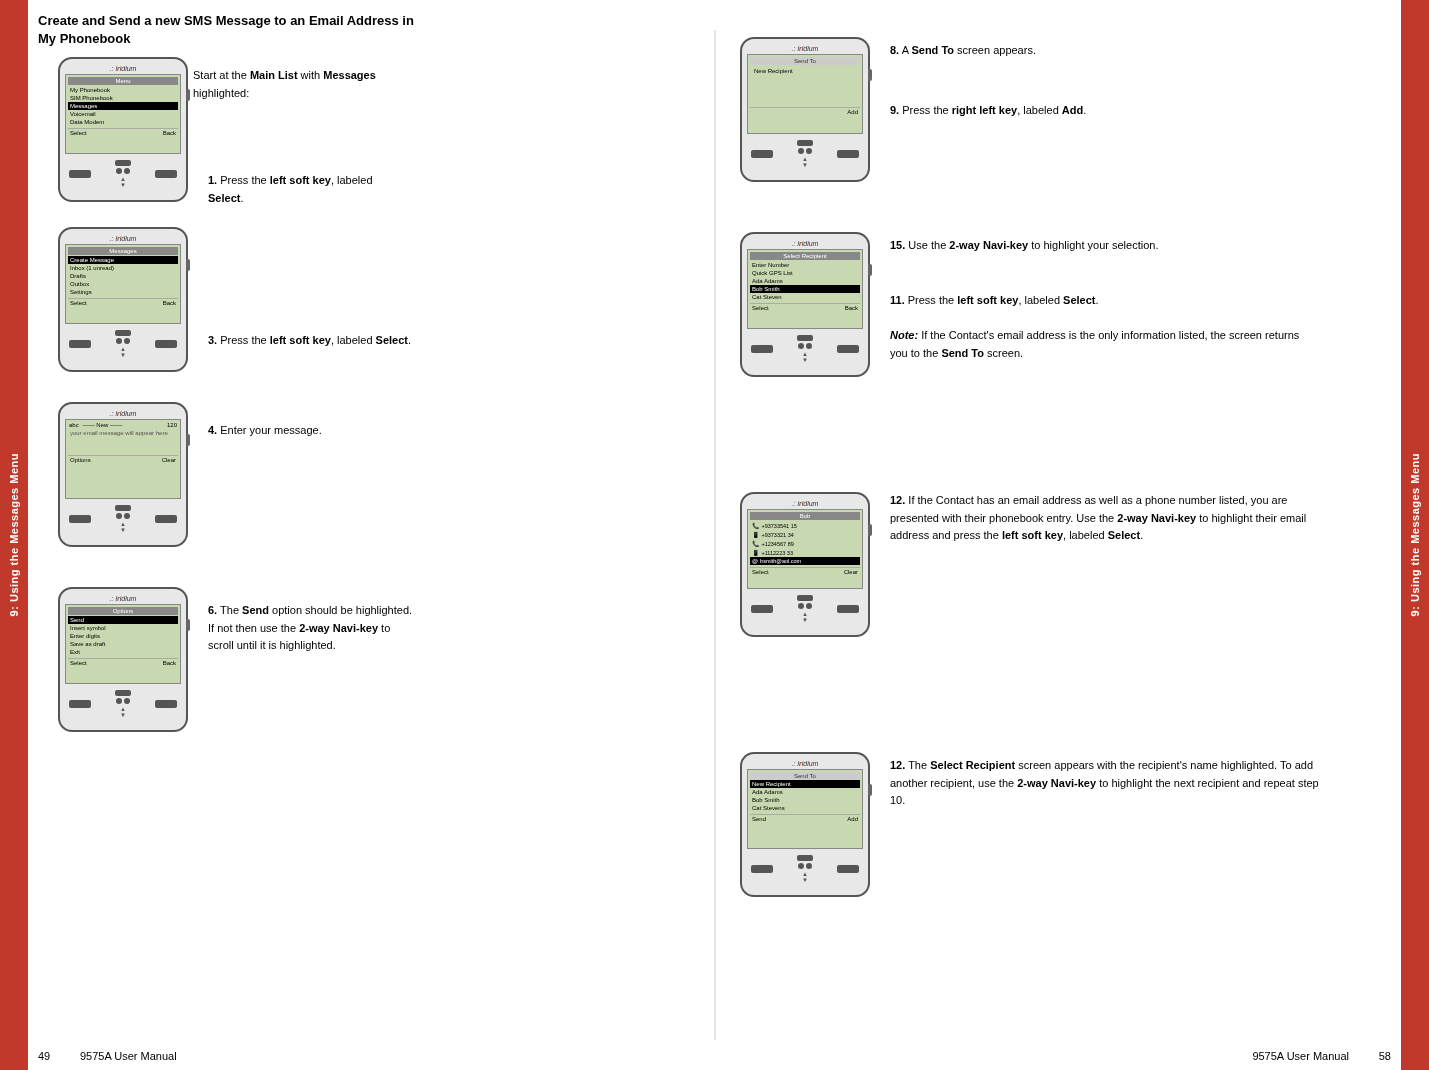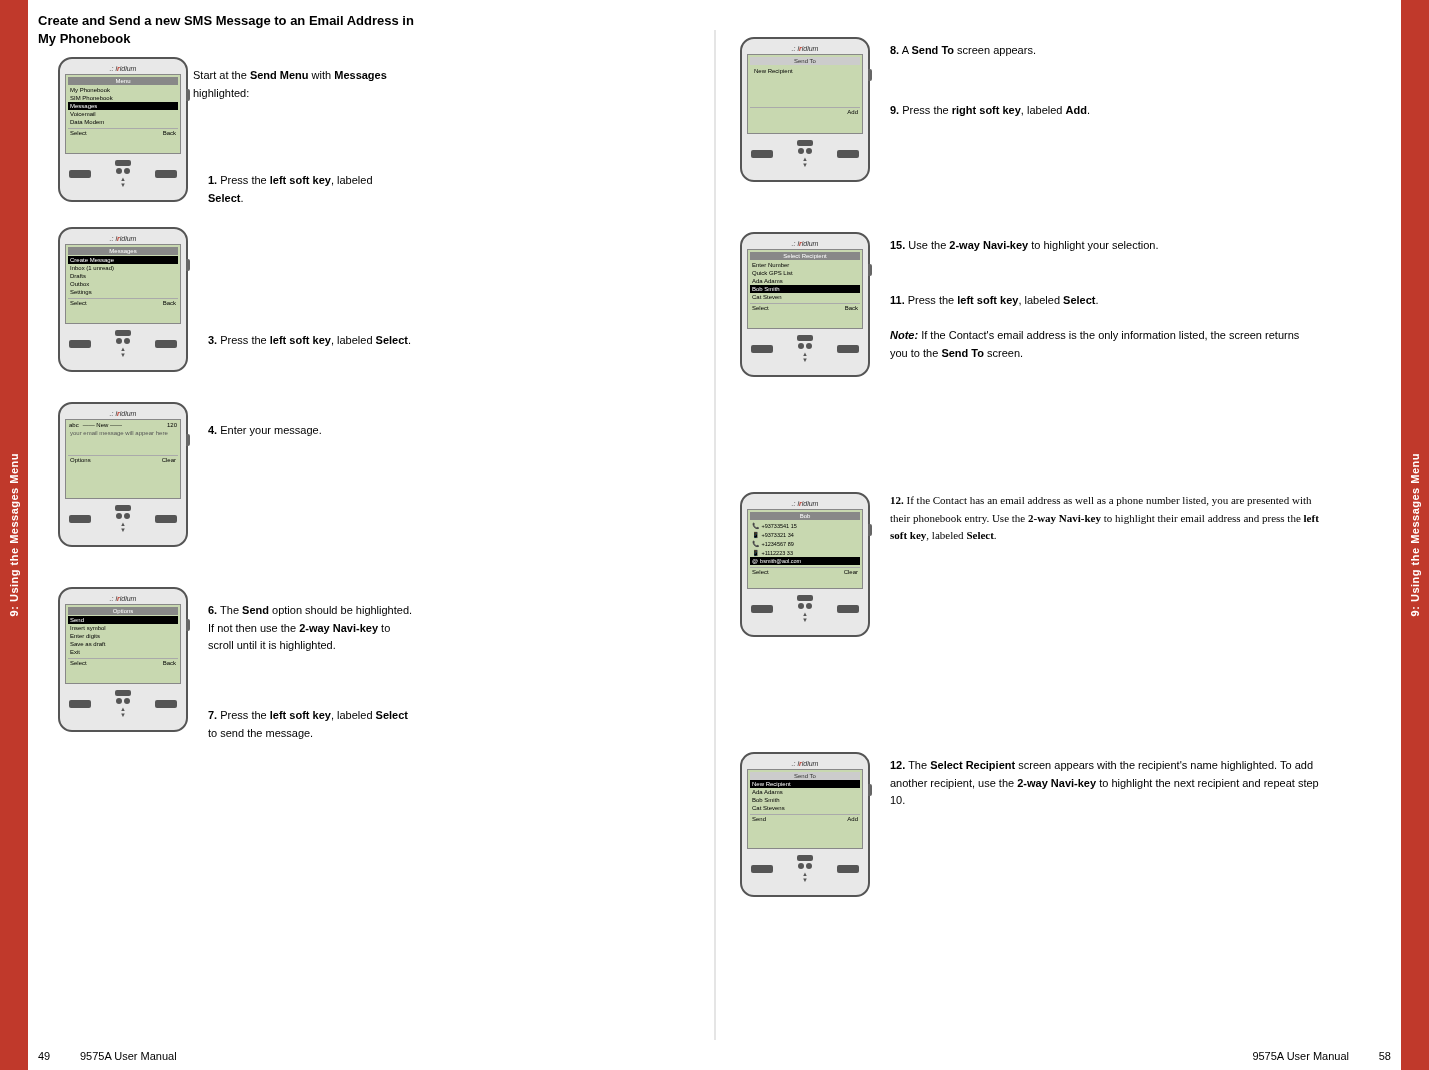--- a/index.html
+++ b/index.html
@@ -266,21 +266,21 @@
 <div class="page-num-right">58</div>
 <div class="page-label-right">9575A User Manual</div>
 
 <div class="center-divider"></div>
 
 <div style="position:absolute; left:38px; top:12px; width:390px;">
 
   <div class="page-title">Create and Send a new SMS Message to an Email Address in My Phonebook</div>
 
   <div style="position:absolute; left:155px; top:55px; width:220px;">
-    <span class="instr">Start at the <strong>Send Menu</strong> with <strong>Messages</strong> highlighted:</span>
+    <span class="instr">Start at the <strong>Main List</strong> with <strong>Messages</strong> highlighted:</span>
   </div>
 
   <div style="position:absolute; left:20px; top:45px;">
     <div class="phone">
       <div class="phone-side-btn"></div>
       <div class="phone-brand">
         .: i<span>r</span>idium
       </div>
       <div class="phone-screen">
         <div class="screen-title-bar">Menu</div>
@@ -428,23 +428,20 @@
           </div>
         </div>
         <div class="soft-btn"></div>
       </div>
     </div>
   </div>
 
   <div style="position:absolute; left:170px; top:590px; width:210px;">
     <span class="instr"><strong>6.</strong> The <strong>Send</strong> option should be highlighted. If not then use the <strong>2-way Navi-key</strong> to scroll until it is highlighted.</span>
   </div>
-  <div style="position:absolute; left:170px; top:695px; width:210px;">
-    <span class="instr"><strong>7.</strong> Press the <strong>left soft key</strong>, labeled <strong>Select</strong> to send the message.</span>
-  </div>
 
 </div>
 
 <div style="position:absolute; left:730px; top:12px; width:640px;">
 
   <div style="position:absolute; left:10px; top:25px;">
     <div class="phone">
       <div class="phone-side-btn"></div>
       <div class="phone-brand">
         .: i<span style="color:#c0392b;font-weight:bold;">r</span>idium
@@ -474,21 +471,21 @@
         </div>
         <div class="soft-btn"></div>
       </div>
     </div>
   </div>
 
   <div style="position:absolute; left:160px; top:30px; width:430px;">
     <span class="instr"><strong>8.</strong> A <strong>Send To</strong> screen appears.</span>
   </div>
   <div style="position:absolute; left:160px; top:90px; width:430px;">
-    <span class="instr"><strong>9.</strong> Press the <strong>right soft key</strong>, labeled <strong>Add</strong>.</span>
+    <span class="instr"><strong>9.</strong> Press the <strong>right left key</strong>, labeled <strong>Add</strong>.</span>
   </div>
 
   <div style="position:absolute; left:10px; top:220px;">
     <div class="phone">
       <div class="phone-side-btn"></div>
       <div class="phone-brand">
         .: i<span style="color:#c0392b;font-weight:bold;">r</span>idium
       </div>
       <div class="phone-screen">
         <div class="screen-title-bar">Select Recipient</div>
@@ -574,21 +571,21 @@
           <div class="nav-arrows">
             <span class="nav-arrow">▲</span>
             <span class="nav-arrow">▼</span>
           </div>
         </div>
         <div class="soft-btn"></div>
       </div>
     </div>
   </div>
 
-  <div style="position:absolute; left:160px; top:480px; width:430px;font-family:Liberation Serif, serif;">
+  <div style="position:absolute; left:160px; top:480px; width:430px;">
     <span class="instr"><strong>12.</strong> If the Contact has an email address as well as a phone number listed, you are presented with their phonebook entry. Use the <strong>2-way Navi-key</strong> to highlight their email address and press the <strong>left soft key</strong>, labeled <strong>Select</strong>.</span>
   </div>
 
   <div style="position:absolute; left:10px; top:740px;">
     <div class="phone">
       <div class="phone-side-btn"></div>
       <div class="phone-brand">
         .: i<span style="color:#c0392b;font-weight:bold;">r</span>idium
       </div>
       <div class="phone-screen">

